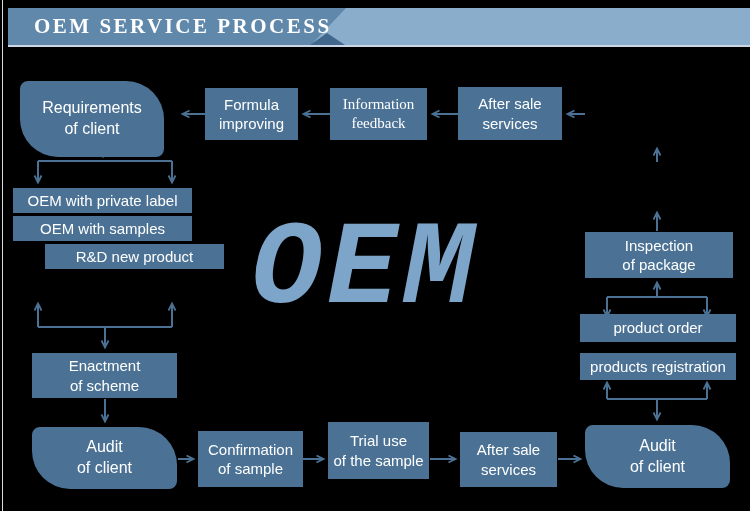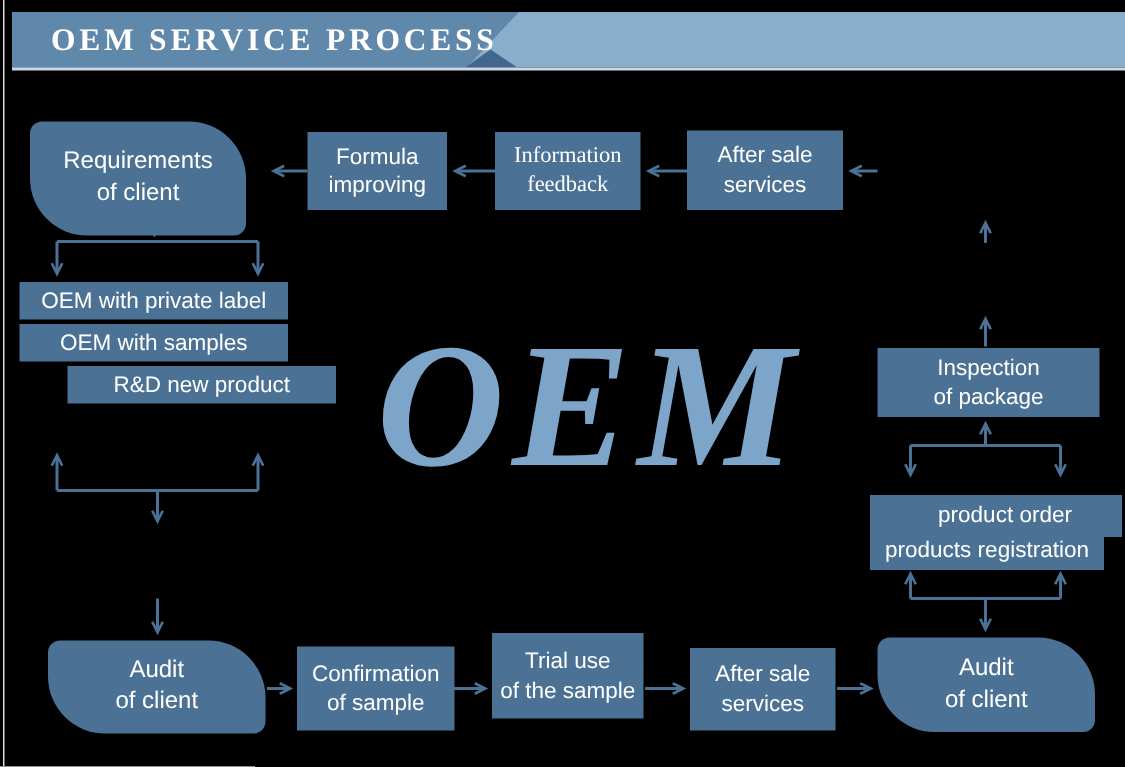--- a/index.html
+++ b/index.html
@@ -19,23 +19,23 @@
   #left-border{
     position:absolute;left:2px;top:0;width:1px;height:511px;background:#dcdcdc;
   }
   #header-svg{position:absolute;left:0;top:0;}
   #page-title{
     position:absolute;left:34px;top:8px;height:37px;line-height:37px;
     color:var(--text);font-family:"Liberation Serif",serif;font-weight:bold;
     font-size:21px;letter-spacing:2.5px;white-space:nowrap;
   }
   #oem-watermark{
-    position:absolute;left:228px;top:198px;width:330px;height:145px;
+    position:absolute;left:200px;top:198px;width:330px;height:145px;
     display:flex;align-items:center;justify-content:center;
-    font-family:Liberation Serif, serif;font-style:italic;font-weight:bold;
+    font-family:Liberation Mono, monospace;font-style:italic;font-weight:bold;
     font-size:118px;letter-spacing:5px;color:var(--watermark);
   }
   #connectors{position:absolute;left:0;top:0;pointer-events:none;}
   #connectors path{stroke:var(--arrow);stroke-width:2;fill:none;}
   #connectors .ah{stroke:var(--arrow);stroke-width:1.8;fill:none;}
   .node{
     position:absolute;background:var(--box-fill);color:var(--text);
     display:flex;align-items:center;justify-content:center;text-align:center;
     font-size:15px;line-height:1.3;white-space:pre-line;
   }
@@ -99,33 +99,35 @@
     <path d="M707,399 V383" marker-end="url(#ah)"></path>
     <path d="M607,399 H707"></path>
     <path d="M657,399 V419" marker-end="url(#ah)"></path>
   </svg>
 
   <div class="node diag" style="left:20px;top:81px;width:144px;height:76px;">Requirements
 of client</div>
   <div class="node small" style="left:13px;top:188px;width:179px;height:25px;">OEM with private label</div>
   <div class="node small" style="left:13px;top:216px;width:179px;height:25px;">OEM with samples</div>
   <div class="node small" style="left:13px;top:244px;width:179px;height:25px;margin-left:32px;">R&amp;D new product</div>
+  <div class="node" style="left:32px;top:353px;width:145px;height:45px;">Enactment
+of scheme</div>
   <div class="node diag" style="left:32px;top:427px;width:145px;height:62px;">Audit
 of client</div>
 
   <div class="node" style="left:205px;top:88px;width:93px;height:52px;">Formula
 improving</div>
   <div class="node" style="left:330px;top:88px;width:97px;height:52px;font-family:Liberation Serif, serif;">Information
 feedback</div>
   <div class="node" style="left:458px;top:87px;width:104px;height:53px;">After sale
 services</div>
 
   <div class="node" style="left:585px;top:232px;width:148px;height:46px;">Inspection
 of package</div>
-  <div class="node small" style="left:580px;top:330px;width:156px;height:28px;padding-left:12px;">product order</div>
+  <div class="node small" style="left:580px;top:314px;width:156px;height:28px;">product order</div>
   <div class="node small" style="left:580px;top:353px;width:156px;height:27px;">products registration</div>
   <div class="node diag" style="left:585px;top:425px;width:145px;height:63px;">Audit
 of client</div>
 
   <div class="node" style="left:198px;top:431px;width:105px;height:56px;">Confirmation
 of sample</div>
   <div class="node" style="left:328px;top:422px;width:101px;height:57px;">Trial use
 of the sample</div>
   <div class="node" style="left:460px;top:432px;width:97px;height:55px;">After sale
 services</div>

